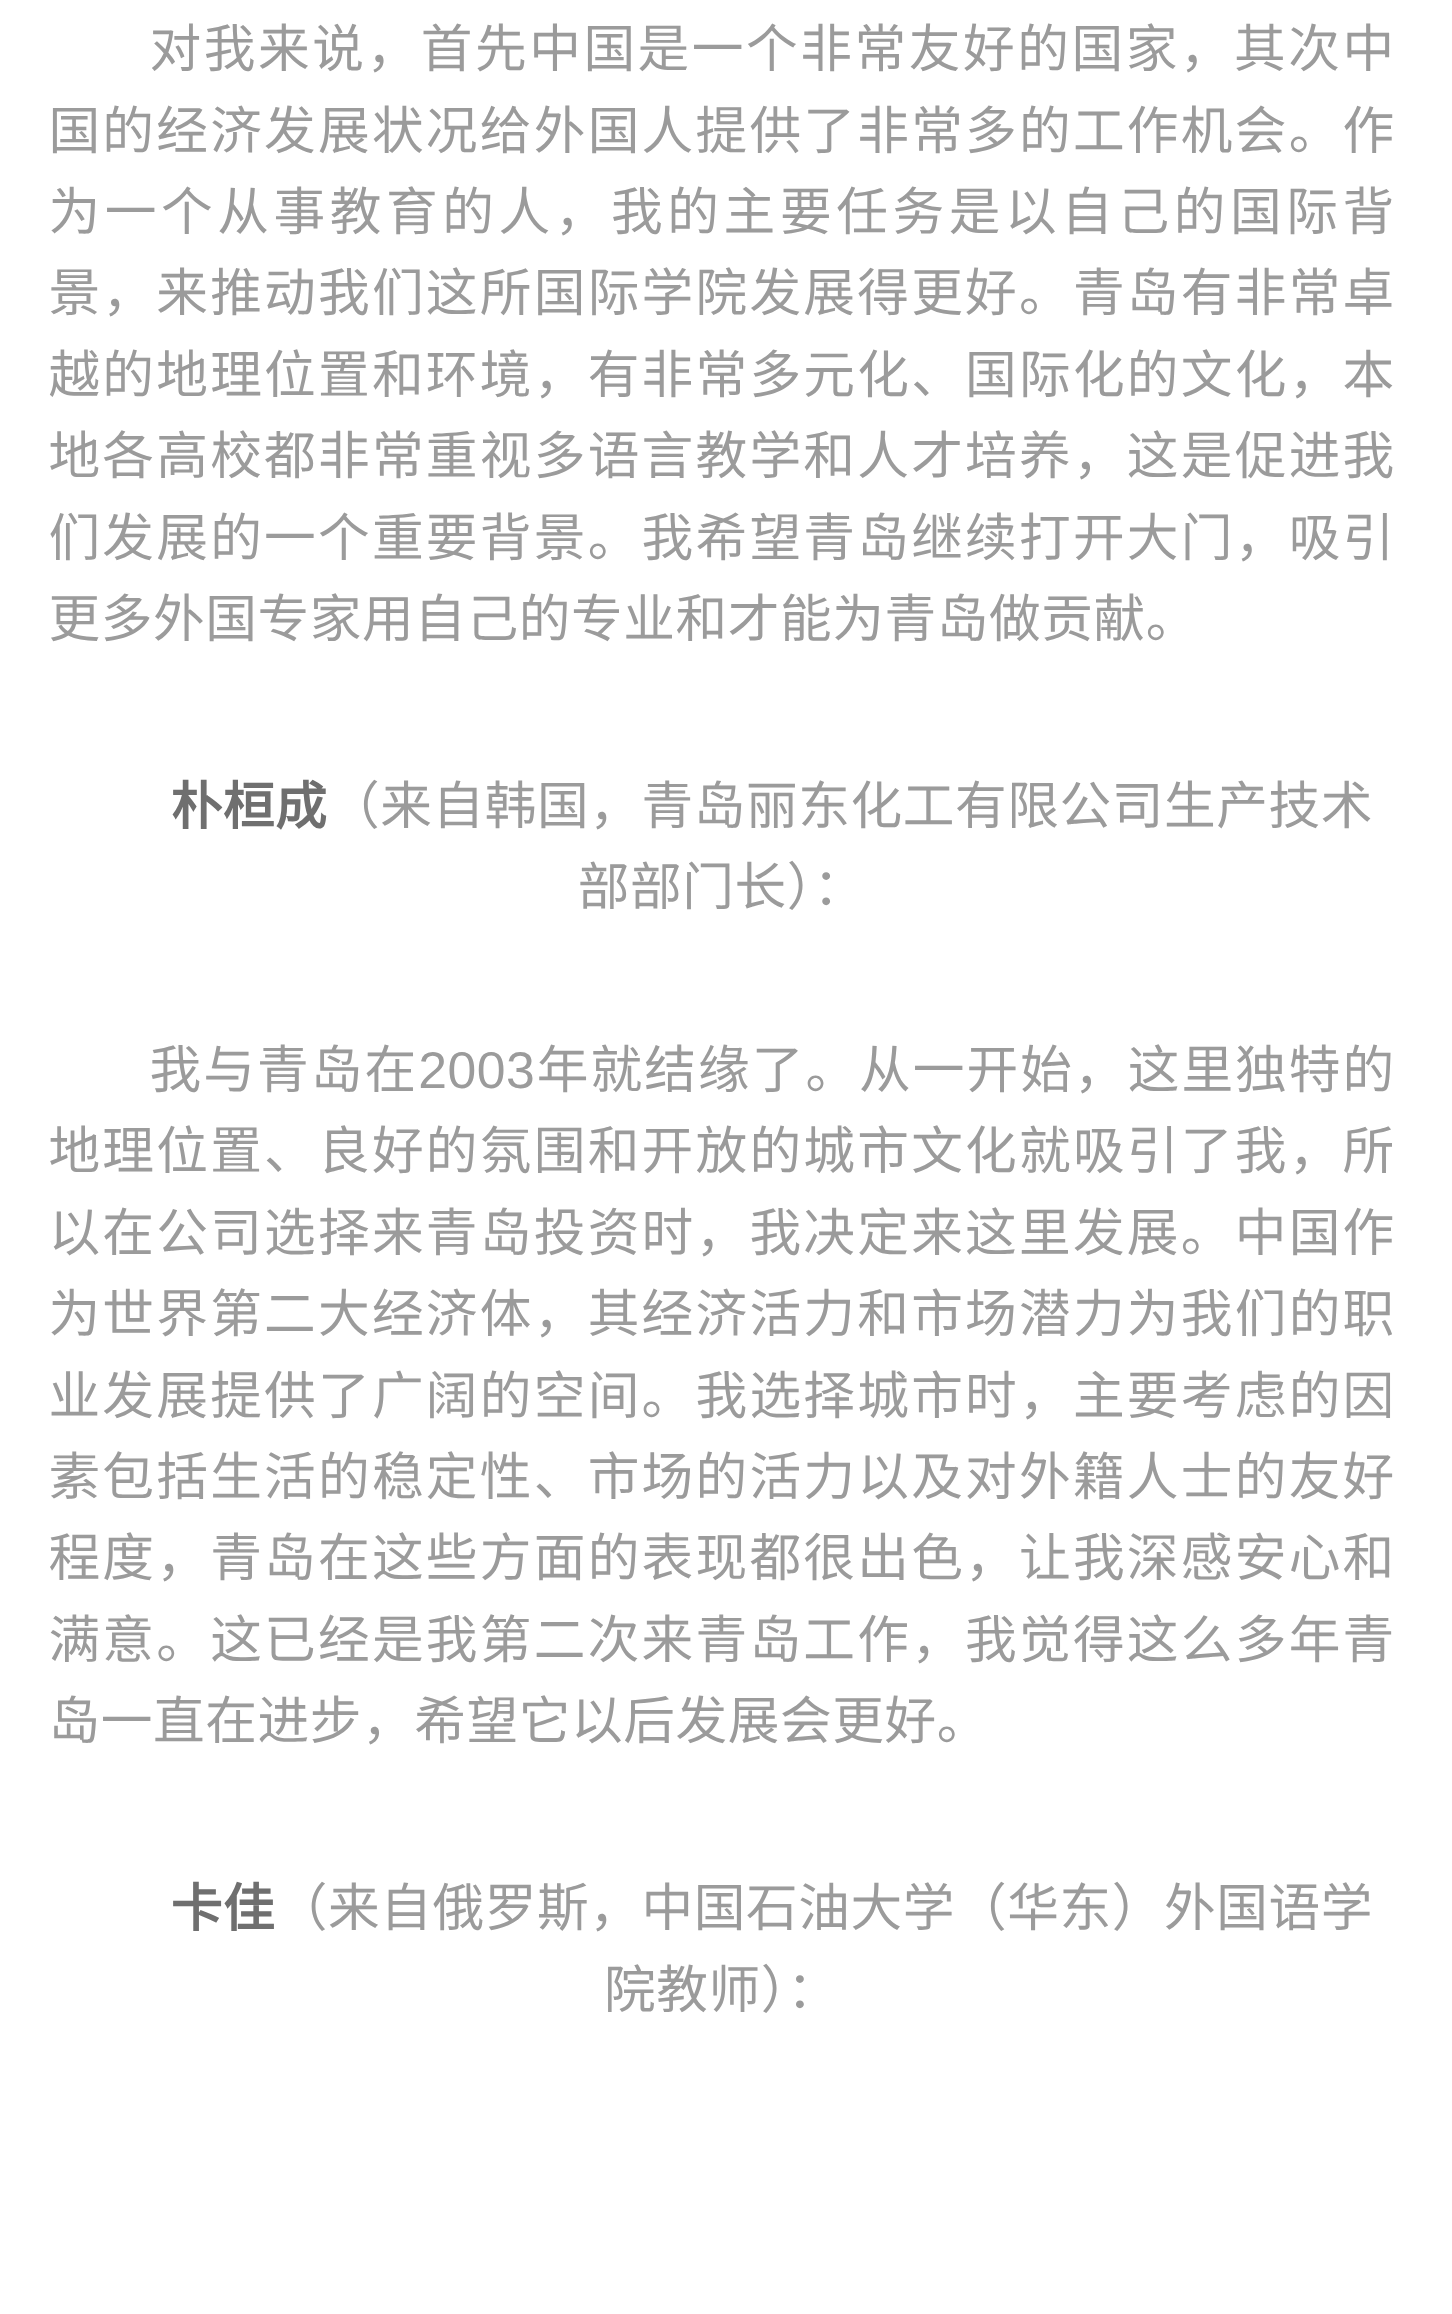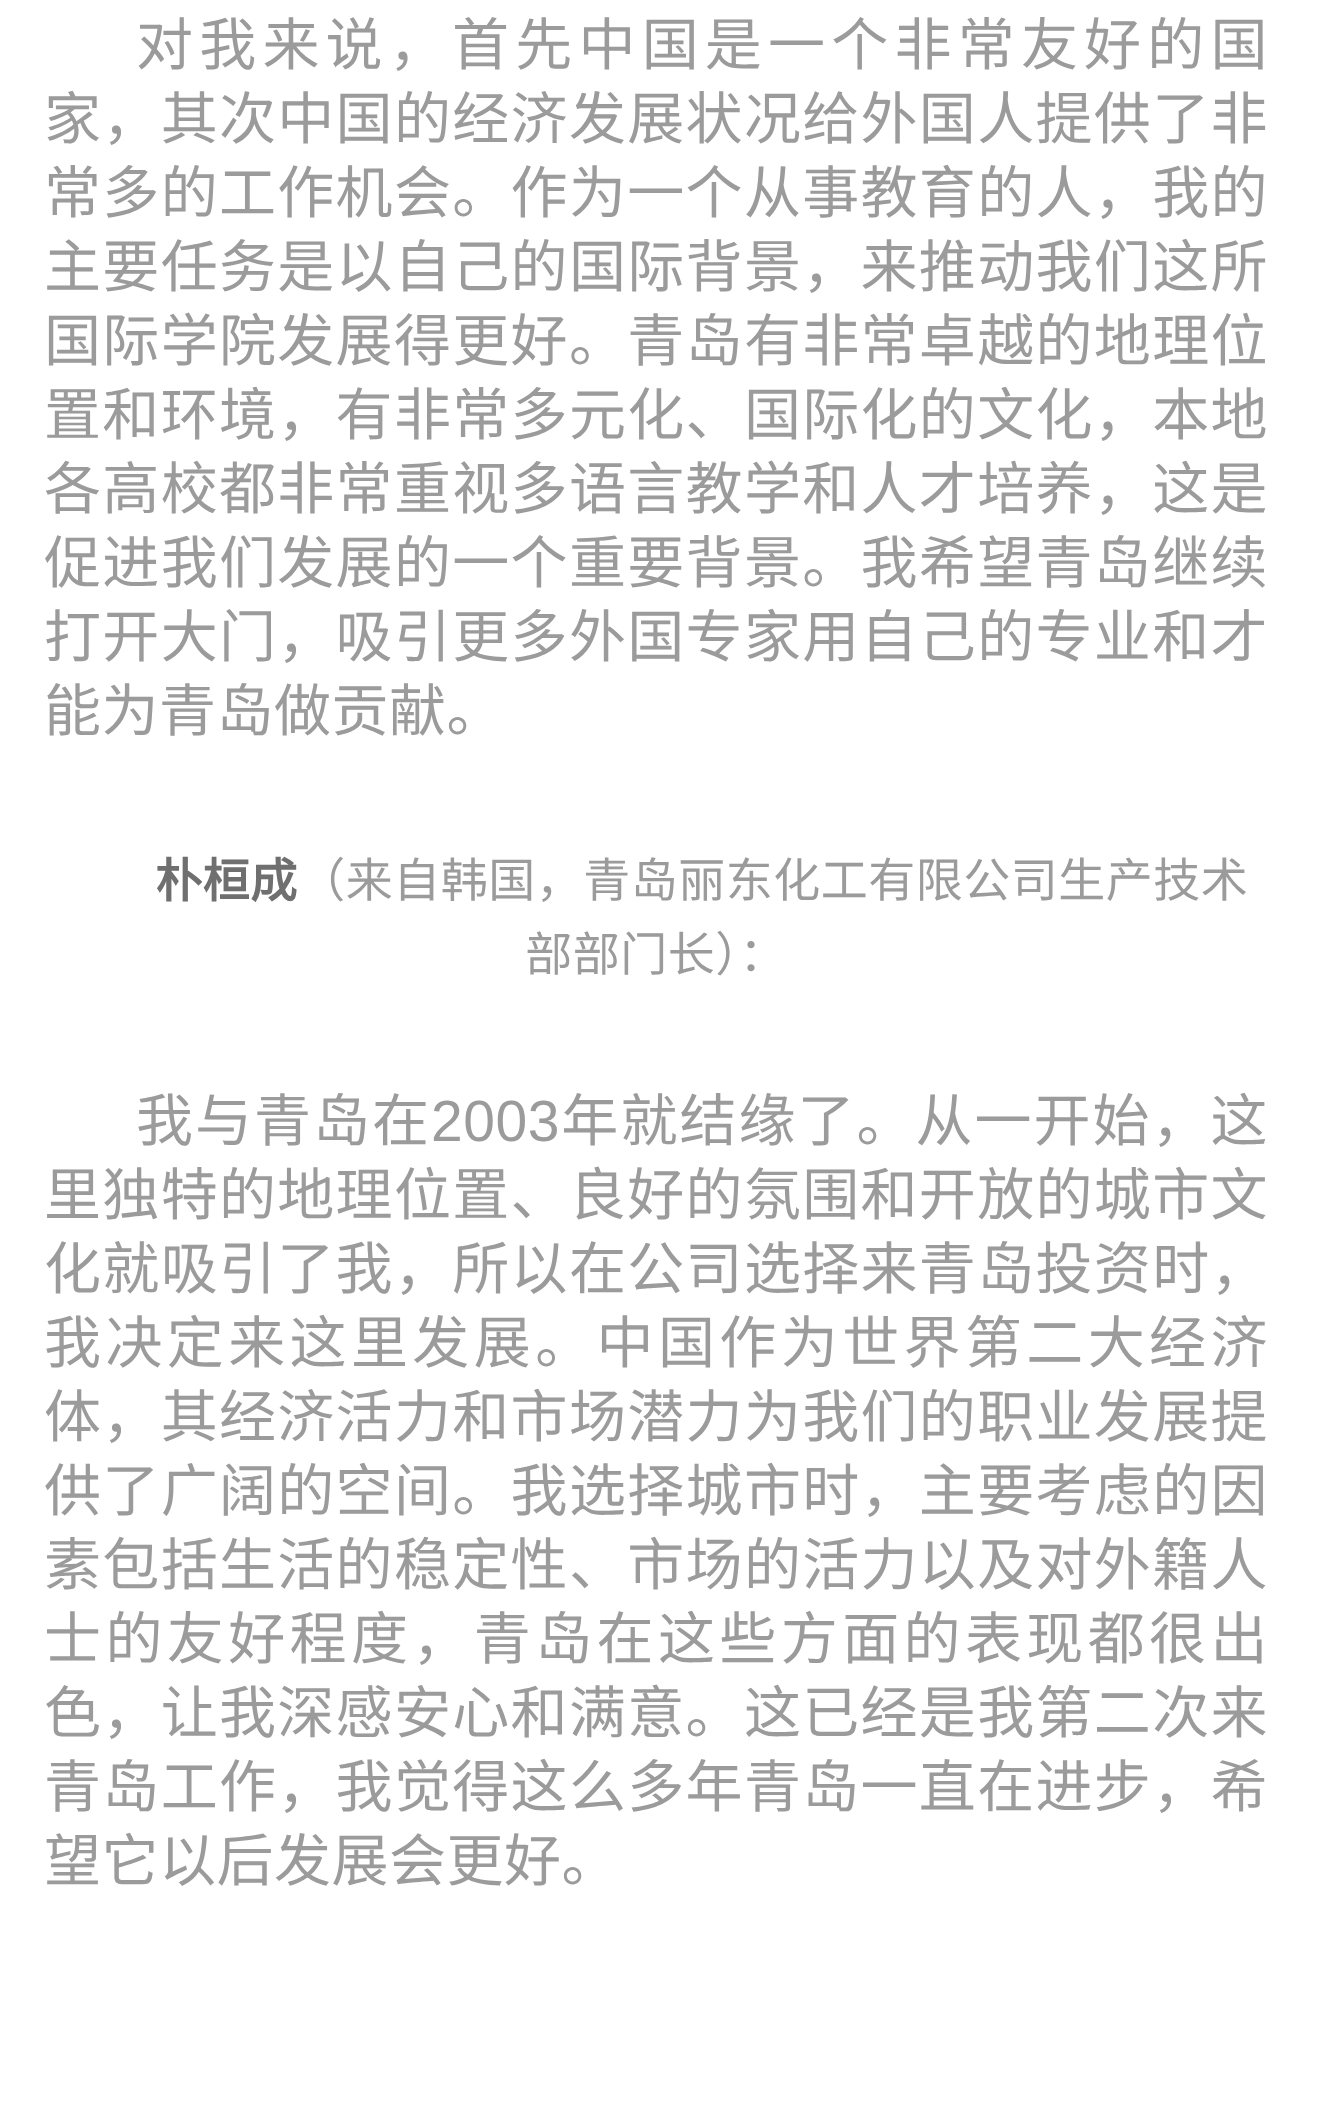--- a/index.html
+++ b/index.html
@@ -18,21 +18,21 @@
     box-sizing: border-box;
     padding: 0 52px 0 44px;
     background: #ffffff;
     position: relative;
   }
   .article {
     padding-top: 8px;
   }
   .para {
     color: #9b9b9b;
-    font-size: 57px;
+    font-size: 47px;
     line-height: 74px;
     letter-spacing: 0.5px;
     text-align: justify;
     text-justify: inter-ideograph;
     margin: 0;
     font-weight: 400;
   }
   .para.indent {
     text-indent: 92px;
   }
@@ -73,15 +73,18 @@
     <p class="speaker-para">
       <span class="speaker-name">朴桓成</span><span class="speaker-desc">（来自韩国，青岛丽东化工有限公司生产技术部部门长）：</span>
     </p>
 
     <div class="gap-md"></div>
 
     <p class="para indent">我与青岛在2003年就结缘了。从一开始，这里独特的地理位置、良好的氛围和开放的城市文化就吸引了我，所以在公司选择来青岛投资时，我决定来这里发展。中国作为世界第二大经济体，其经济活力和市场潜力为我们的职业发展提供了广阔的空间。我选择城市时，主要考虑的因素包括生活的稳定性、市场的活力以及对外籍人士的友好程度，青岛在这些方面的表现都很出色，让我深感安心和满意。这已经是我第二次来青岛工作，我觉得这么多年青岛一直在进步，希望它以后发展会更好。</p>
 
     <div class="gap-lg"></div>
 
+    <p class="speaker-para">
+      <span class="speaker-name">卡佳</span><span class="speaker-desc">（来自俄罗斯，中国石油大学（华东）外国语学院教师）：</span>
+    </p>
 
   </div>
 </div>
 
 </body></html>

